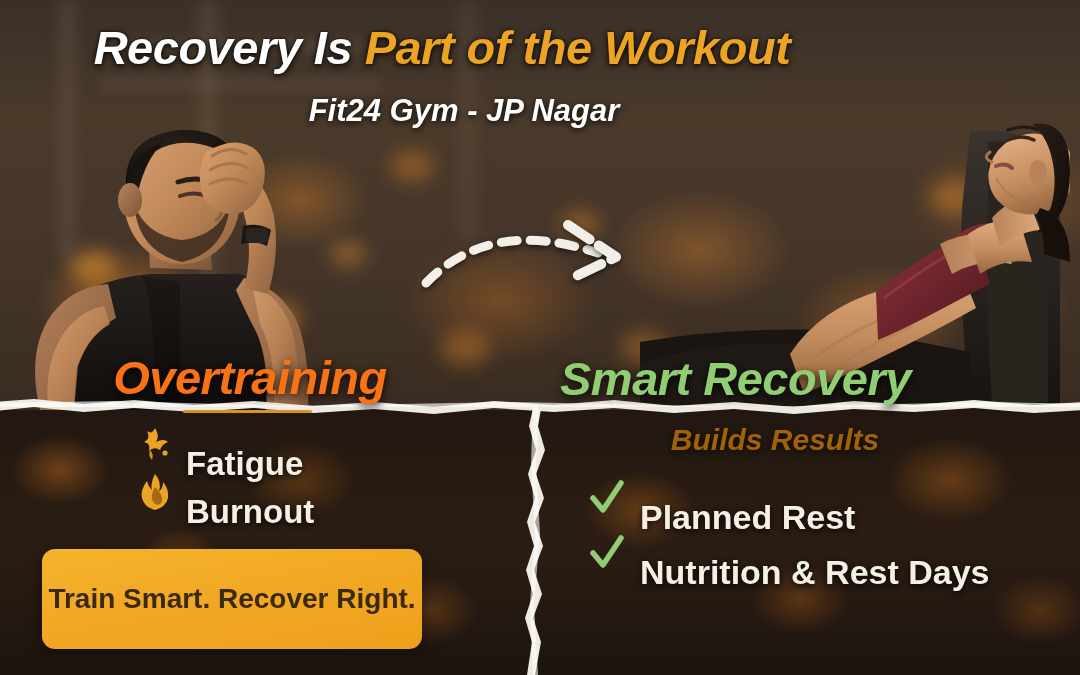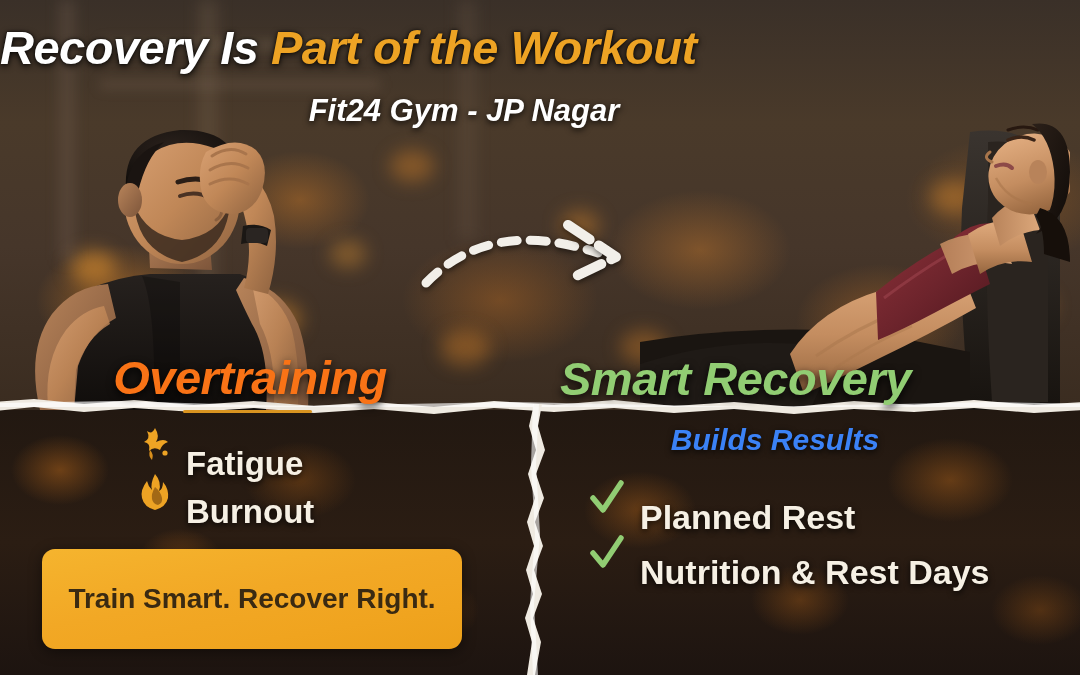--- a/index.html
+++ b/index.html
@@ -41,63 +41,63 @@
   
   #man{left:30px;top:118px;width:300px;height:292px;}
   
   #woman{left:640px;top:112px;width:430px;height:298px;}
 
   
   .tear-h{position:absolute;left:-6px;top:396px;width:1092px;height:20px;z-index:7;}
   .tear-v{position:absolute;left:518px;top:404px;width:44px;height:271px;z-index:7;}
 
   
-  .title{position:absolute;left:0;top:20px;width:884px;
+  .title{position:absolute;left:0;top:20px;width:884px;text-align:center;
          font-size:47px;font-weight:bold;font-style:italic;letter-spacing:-.5px;
          color:#ffffff;z-index:9;
          text-shadow:0 2px 7px rgba(0,0,0,.85),0 0 3px rgba(0,0,0,.7);}
   .title .accent{color:#eda324;}
 
   .subtitle{position:absolute;left:0;top:93px;width:928px;text-align:center;
             font-size:31px;font-weight:bold;font-style:italic;color:#ffffff;z-index:9;
             text-shadow:0 2px 6px rgba(0,0,0,.85);}
 
   .col-head{position:absolute;font-size:47px;font-weight:bold;font-style:italic;z-index:9;
             letter-spacing:-.5px;}
   #head-left{left:0;top:350px;width:500px;text-align:center;color:#f97316;
              text-shadow:0 3px 8px rgba(0,0,0,.9);}
   #head-right{left:560px;top:351px;width:470px;text-align:left;color:#91cd73;
               text-shadow:0 3px 8px rgba(0,0,0,.9);}
 
   .head-rule{position:absolute;left:183px;top:410px;width:129px;height:3px;
              background:#d99420;z-index:9;border-radius:2px;}
 
   .sub-head{position:absolute;left:560px;top:423px;width:430px;text-align:center;
-            font-size:30px;font-weight:bold;font-style:italic;color:#3b82f6;z-index:9;
+            font-size:30px;font-weight:bold;font-style:italic;color:#a16207;z-index:9;
             text-shadow:0 2px 6px rgba(0,0,0,.8);}
 
   
   .list{position:absolute;z-index:9;}
   #list-left{left:60px;top:420px;width:420px;}
   #list-right{left:575px;top:470px;width:470px;}
 
   .row{display:flex;align-items:center;}
   #list-left .row{height:48px;padding-left:78px;}
   #list-right .row{height:55px;padding-left:15px;}
 
   .bullet-ico{flex:0 0 auto;display:inline-flex;align-items:center;justify-content:center;}
   #list-left .bullet-ico{width:34px;height:36px;margin-right:14px;}
   #list-right .bullet-ico{width:34px;height:38px;margin-right:16px;}
 
   .row-label{font-size:33px;font-weight:bold;color:#f6f0e4;
              text-shadow:0 2px 6px rgba(0,0,0,.85);white-space:nowrap;margin-top:40px;}
   #list-right .row-label{font-size:34px;}
 
   
-  .cta{position:absolute;left:42px;top:549px;width:420px;height:100px;
+  .cta{position:absolute;left:42px;top:549px;width:380px;height:100px;
        border-radius:13px;z-index:9;
        background:linear-gradient(170deg,#f5b42e 0%,#f2a825 45%,#f0a41f 75%,#eda01a 100%);
        box-shadow:0 3px 14px rgba(0,0,0,.45);
        display:flex;flex-direction:row;align-items:center;justify-content:center;}
   .cta-l1{font-size:28px;font-weight:bold;color:#3a2a12;line-height:1.18;white-space:nowrap;}
   .cta-l2{font-size:28px;font-weight:bold;color:#3a2a12;line-height:1.18;}
 
   
   .arrow{position:absolute;left:420px;top:205px;width:250px;height:130px;z-index:8;}
 </style>

